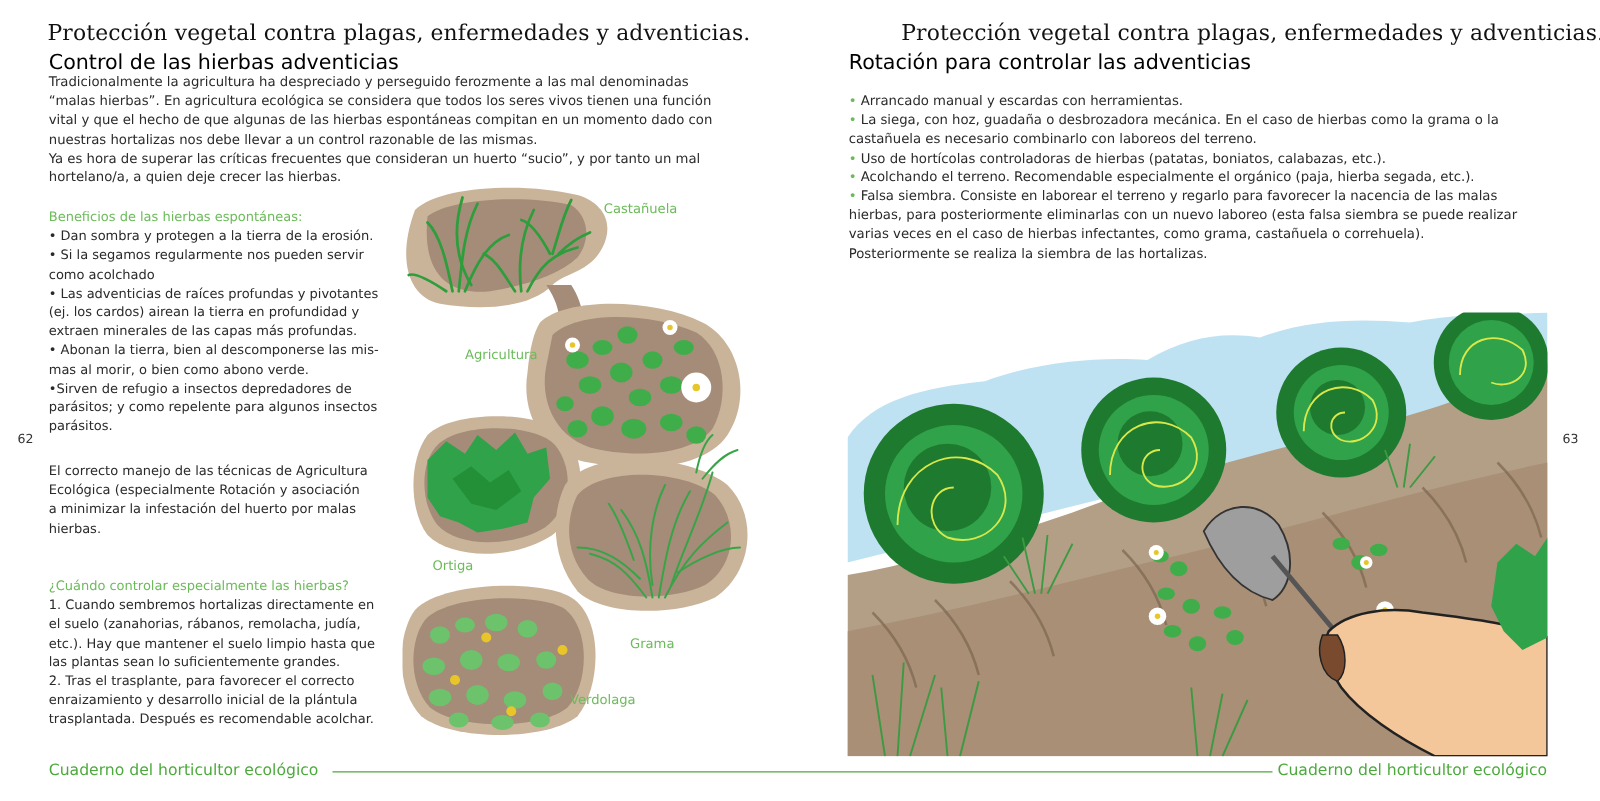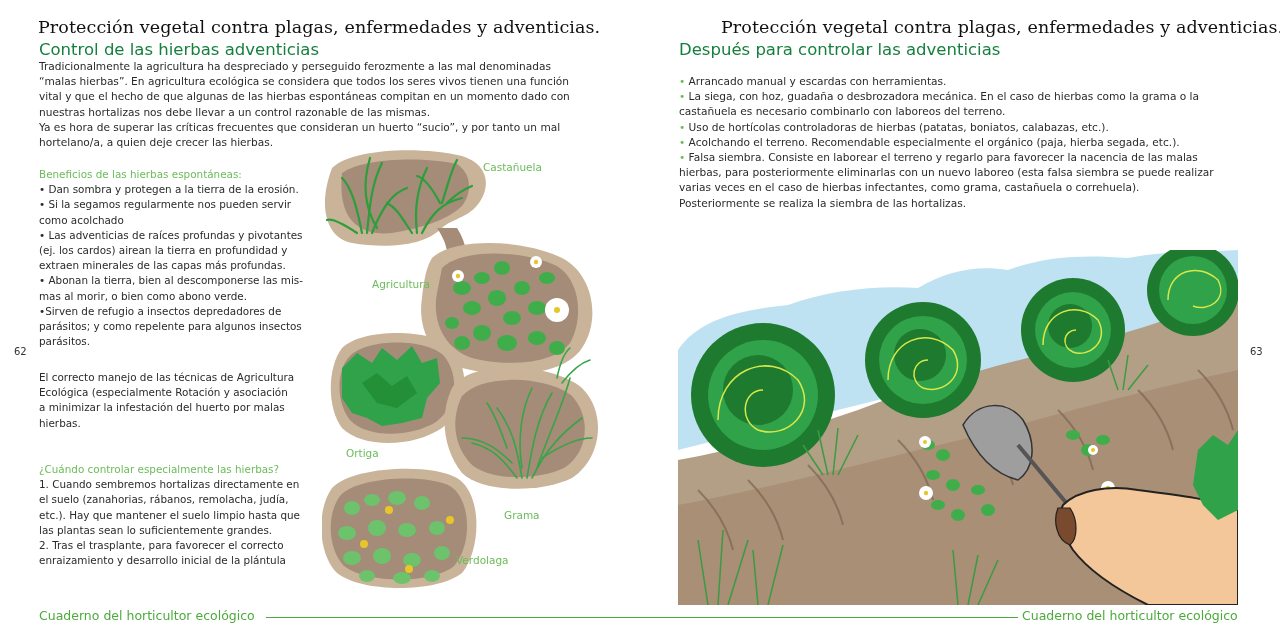--- a/index.html
+++ b/index.html
@@ -9,21 +9,21 @@
   .page { position: absolute; top: 0; height: 641px; }
   .page-left { left: 0; width: 640px; }
   .page-right { left: 640px; width: 640px; }
 
   .header-title {
     position: absolute; font-family: "DejaVu Serif", serif; font-size: 17.5px;
     color: #111; white-space: nowrap; letter-spacing: 0.1px;
   }
   .section-title {
     position: absolute; font-family: "DejaVu Sans", sans-serif; font-size: 16.5px;
-    color: #15803d; white-space: nowrap;
+    color: #000000; white-space: nowrap;
   }
   .body-text {
     position: absolute; font-size: 10.4px; line-height: 15.2px; color: #2a2a2a;
   }
   .body-text p { white-space: nowrap; }
   .sub-heading { color: #6cbb5a; }
   .bullet-green { color: #6cbb5a; }
 
   .page-number {
     position: absolute; font-size: 10px; color: #333;
@@ -81,20 +81,21 @@
   </div>
 
   <div class="body-text" style="left:39px; top:462px;">
     <p class="sub-heading">¿Cuándo controlar especialmente las hierbas?</p>
     <p>1. Cuando sembremos hortalizas directamente en</p>
     <p>el suelo (zanahorias, rábanos, remolacha, judía,</p>
     <p>etc.). Hay que mantener el suelo limpio hasta que</p>
     <p>las plantas sean lo suficientemente grandes.</p>
     <p>2. Tras el trasplante, para favorecer el correcto</p>
     <p>enraizamiento y desarrollo inicial de la plántula</p>
+    <p>trasplantada. Después es recomendable acolchar.</p>
   </div>
 
   <div class="page-number" style="left:14px; top:346px;">62</div>
 
   <svg class="illustration" style="left:322px; top:148px;" width="290" height="445" viewBox="0 0 290 445">
 
     <g>
       <path d="M10,20 C30,0 100,-2 140,8 C160,14 170,30 160,50 C150,70 130,70 120,80 C100,100 60,100 30,95 C5,90 -5,60 10,20 Z" fill="#c9b49a"></path>
       <path d="M20,25 C40,10 100,8 135,16 C150,26 150,45 140,58 C125,72 100,80 70,85 C40,88 15,75 20,25 Z" fill="#a48c78"></path>
     </g>
@@ -205,21 +206,21 @@
   <div class="plant-label" style="left:346px; top:447px;">Ortiga</div>
   <div class="plant-label" style="left:504px; top:509px;">Grama</div>
   <div class="plant-label" style="left:456px; top:554px;">Verdolaga</div>
 
   <div class="footer-text" style="left:39px;">Cuaderno del horticultor ecológico</div>
   <div class="footer-rule" style="left:266px; width:374px;"></div>
 </div>
 
 <div class="page page-right">
   <div class="header-title" style="left:81px; top:17px;">Protección vegetal contra plagas, enfermedades y adventicias.</div>
-  <div class="section-title" style="left:39px; top:40px;">Después para controlar las adventicias</div>
+  <div class="section-title" style="left:39px; top:40px;">Rotación para controlar las adventicias</div>
 
   <div class="body-text" style="left:39px; top:74px; font-size:10.6px;">
     <p><span class="bullet-green">•</span><span> Arrancado manual y escardas con herramientas.</span></p>
     <p><span class="bullet-green">•</span><span>  La siega, con hoz, guadaña o desbrozadora mecánica. En el caso de hierbas como la grama o la</span></p>
     <p><span class="bullet-green"></span><span>castañuela es necesario combinarlo con laboreos del terreno.</span></p>
     <p><span class="bullet-green">•</span><span>  Uso de hortícolas controladoras de hierbas (patatas, boniatos, calabazas, etc.).</span></p>
     <p><span class="bullet-green">•</span><span>  Acolchando el terreno. Recomendable especialmente el orgánico (paja, hierba segada, etc.).</span></p>
     <p><span class="bullet-green">•</span><span>  Falsa siembra. Consiste en laborear el terreno y regarlo para favorecer la nacencia de las malas</span></p>
     <p><span class="bullet-green"></span><span>hierbas, para posteriormente eliminarlas con un nuevo laboreo (esta falsa siembra se puede realizar</span></p>
     <p><span class="bullet-green"></span><span>varias veces en el caso de hierbas infectantes, como grama, castañuela o correhuela).</span></p>

